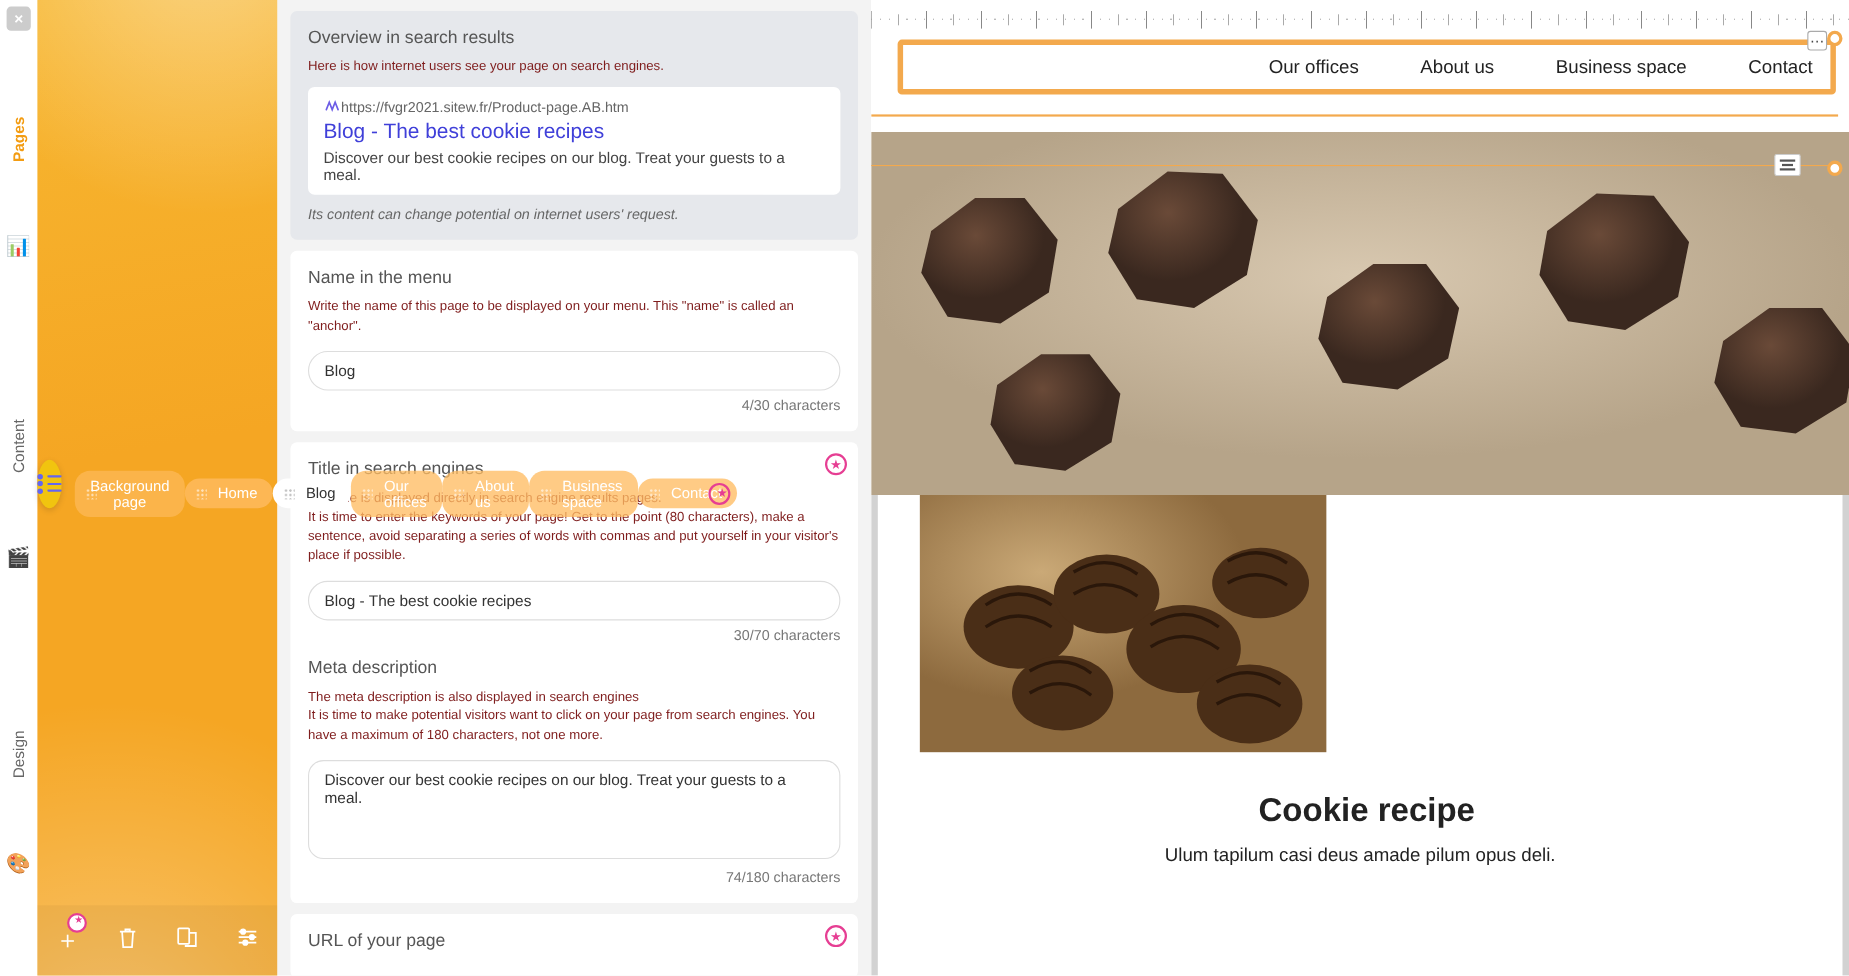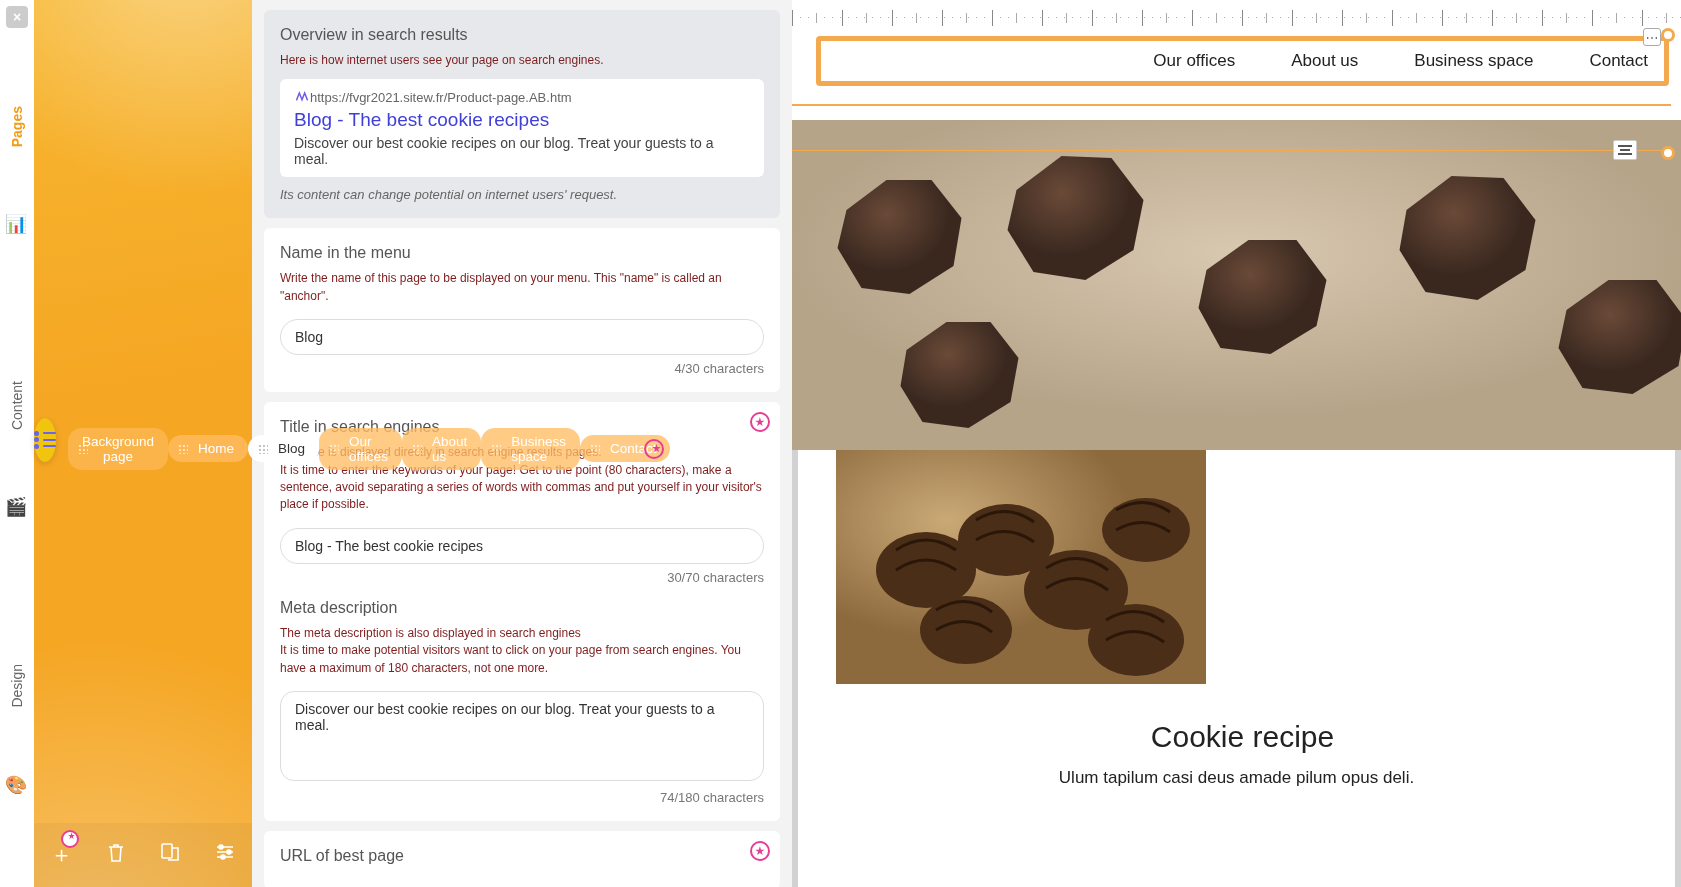--- a/index.html
+++ b/index.html
@@ -65,21 +65,21 @@
 .orangeline{position:absolute;top:104px;left:0;right:10px;height:2px;border-top:2px solid #f3a94d;z-index:2}
 .orangeline2{position:absolute;top:150px;left:0;right:10px;height:1px;border-top:1px solid #f3a94d;z-index:2}
 .alignicon{position:absolute;top:140px;right:44px;width:24px;height:20px;background:#fff;border:1px solid #ccc;border-radius:2px;z-index:4;display:flex;flex-direction:column;align-items:center;justify-content:center;gap:2px}
 .alignicon span{width:14px;height:2px;background:#555}
 .alignicon span:nth-child(2){width:10px}
 .hero{position:absolute;top:120px;left:0;right:0;height:330px;overflow:hidden;z-index:1}
 .hero svg{width:100%;height:100%}
 .content{position:absolute;top:450px;left:0;right:0;text-align:center}
 .thumb{width:370px;height:234px;margin-left:44px}
 .thumb svg{width:100%;height:100%}
-.content h1{font-size:30px;font-weight:400;margin:36px 0 14px 12px;color:#222}
+.content h1{font-size:30px;font-weight:700;margin:36px 0 14px 12px;color:#222}
 .content p{font-size:17px;color:#222}
 .greyframe{position:absolute;top:450px;left:0;right:0;bottom:0;border-left:6px solid #d2d2d2;border-right:6px solid #d2d2d2;pointer-events:none}
 </style>
 </head>
 <body>
 
 <div class="rail">
   <div class="close">×</div>
   <div class="vlabel pages">Pages</div>
   <div class="ricon">
@@ -162,21 +162,21 @@
 
     <h3 style="margin-top:14px">Meta description</h3>
     <p style="white-space:pre-line">The meta description is also displayed in search engines
 It is time to make potential visitors want to click on your page from search engines. You have a maximum of 180 characters, not one more.</p>
     <textarea class="tfield" style="">Discover our best cookie recipes on our blog. Treat your guests to a meal.</textarea>
     <div class="counter">74/180 characters</div>
   </div>
 
   <div class="card">
     <div class="pinkstar">★</div>
-    <h3>URL of best page</h3>
+    <h3>URL of your page</h3>
 
   </div>
 </div>
 
 <div class="previewarea">
   <div class="ruler">
       <div class="majors"></div>
       <div class="minors"></div>
     </div>
   <div class="seldots">⋯</div>

